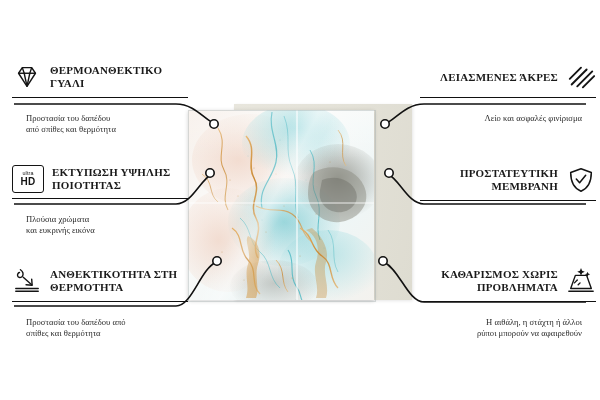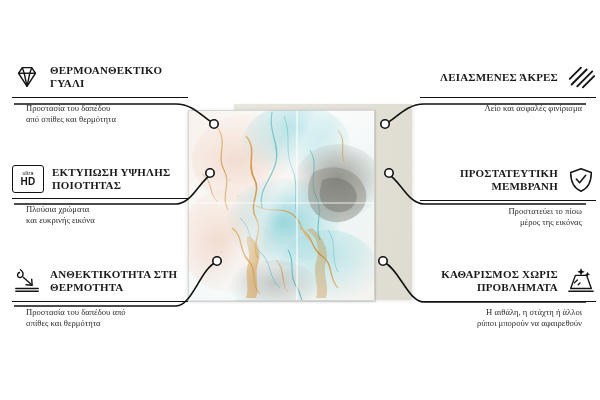--- a/index.html
+++ b/index.html
@@ -59,21 +59,21 @@
   .feature.right .feat-icon{order:2;}
   .feat-title{
     font-family:"Liberation Serif", serif;
     font-size:11px;line-height:13px;font-weight:700;color:#1a1a1a;
     letter-spacing:.2px;
   }
   .rule{
     height:0;border-top:1.1px solid #111;margin-top:5px;width:100%;
   }
   .feat-desc{
-    margin-top:5px;font-size:8.6px;line-height:11px;color:#2b2b2b;
+    margin-top:15px;font-size:8.6px;line-height:11px;color:#2b2b2b;
     font-family:"Liberation Serif", serif;white-space:pre-line;
   }
   .feature.left .feat-desc{padding-left:14px;}
   .feature.right .feat-desc{padding-right:14px;}
 
   
   .row1{top:62px;}
   .row2{top:165px;}
   .row3{top:266px;}
 
@@ -288,22 +288,20 @@
       <svg class="feat-icon" viewBox="0 0 32 32">
         <g fill="none" stroke="#141414" stroke-width="1.6" stroke-linecap="round" stroke-linejoin="round">
           <path d="M16 4 L27 8 C27 18 23 25 16 28 C9 25 5 18 5 8 Z"></path>
           <path d="M11 15 L14.5 19 L21 11"></path>
         </g>
       </svg>
       <div class="feat-title">ΠΡΟΣΤΑΤΕΥΤΙΚΗ
 ΜΕΜΒΡΑΝΗ</div>
     </div>
     <div class="rule"></div>
-    <div class="feat-desc">Προστατεύει το πίσω
-μέρος της εικόνας</div>
   </div>
 
   <div class="feature right row3">
     <div class="feat-head">
       <svg class="feat-icon" viewBox="0 0 32 32">
         <g fill="none" stroke="#141414" stroke-width="1.5" stroke-linecap="round" stroke-linejoin="round">
           <path d="M10 10 L22 10 L27 24 L5 24 Z"></path>
           <path d="M3 27 L29 27"></path>
           <path d="M9 18 L12 15"></path>
           <path d="M13 20 L15 18"></path>

